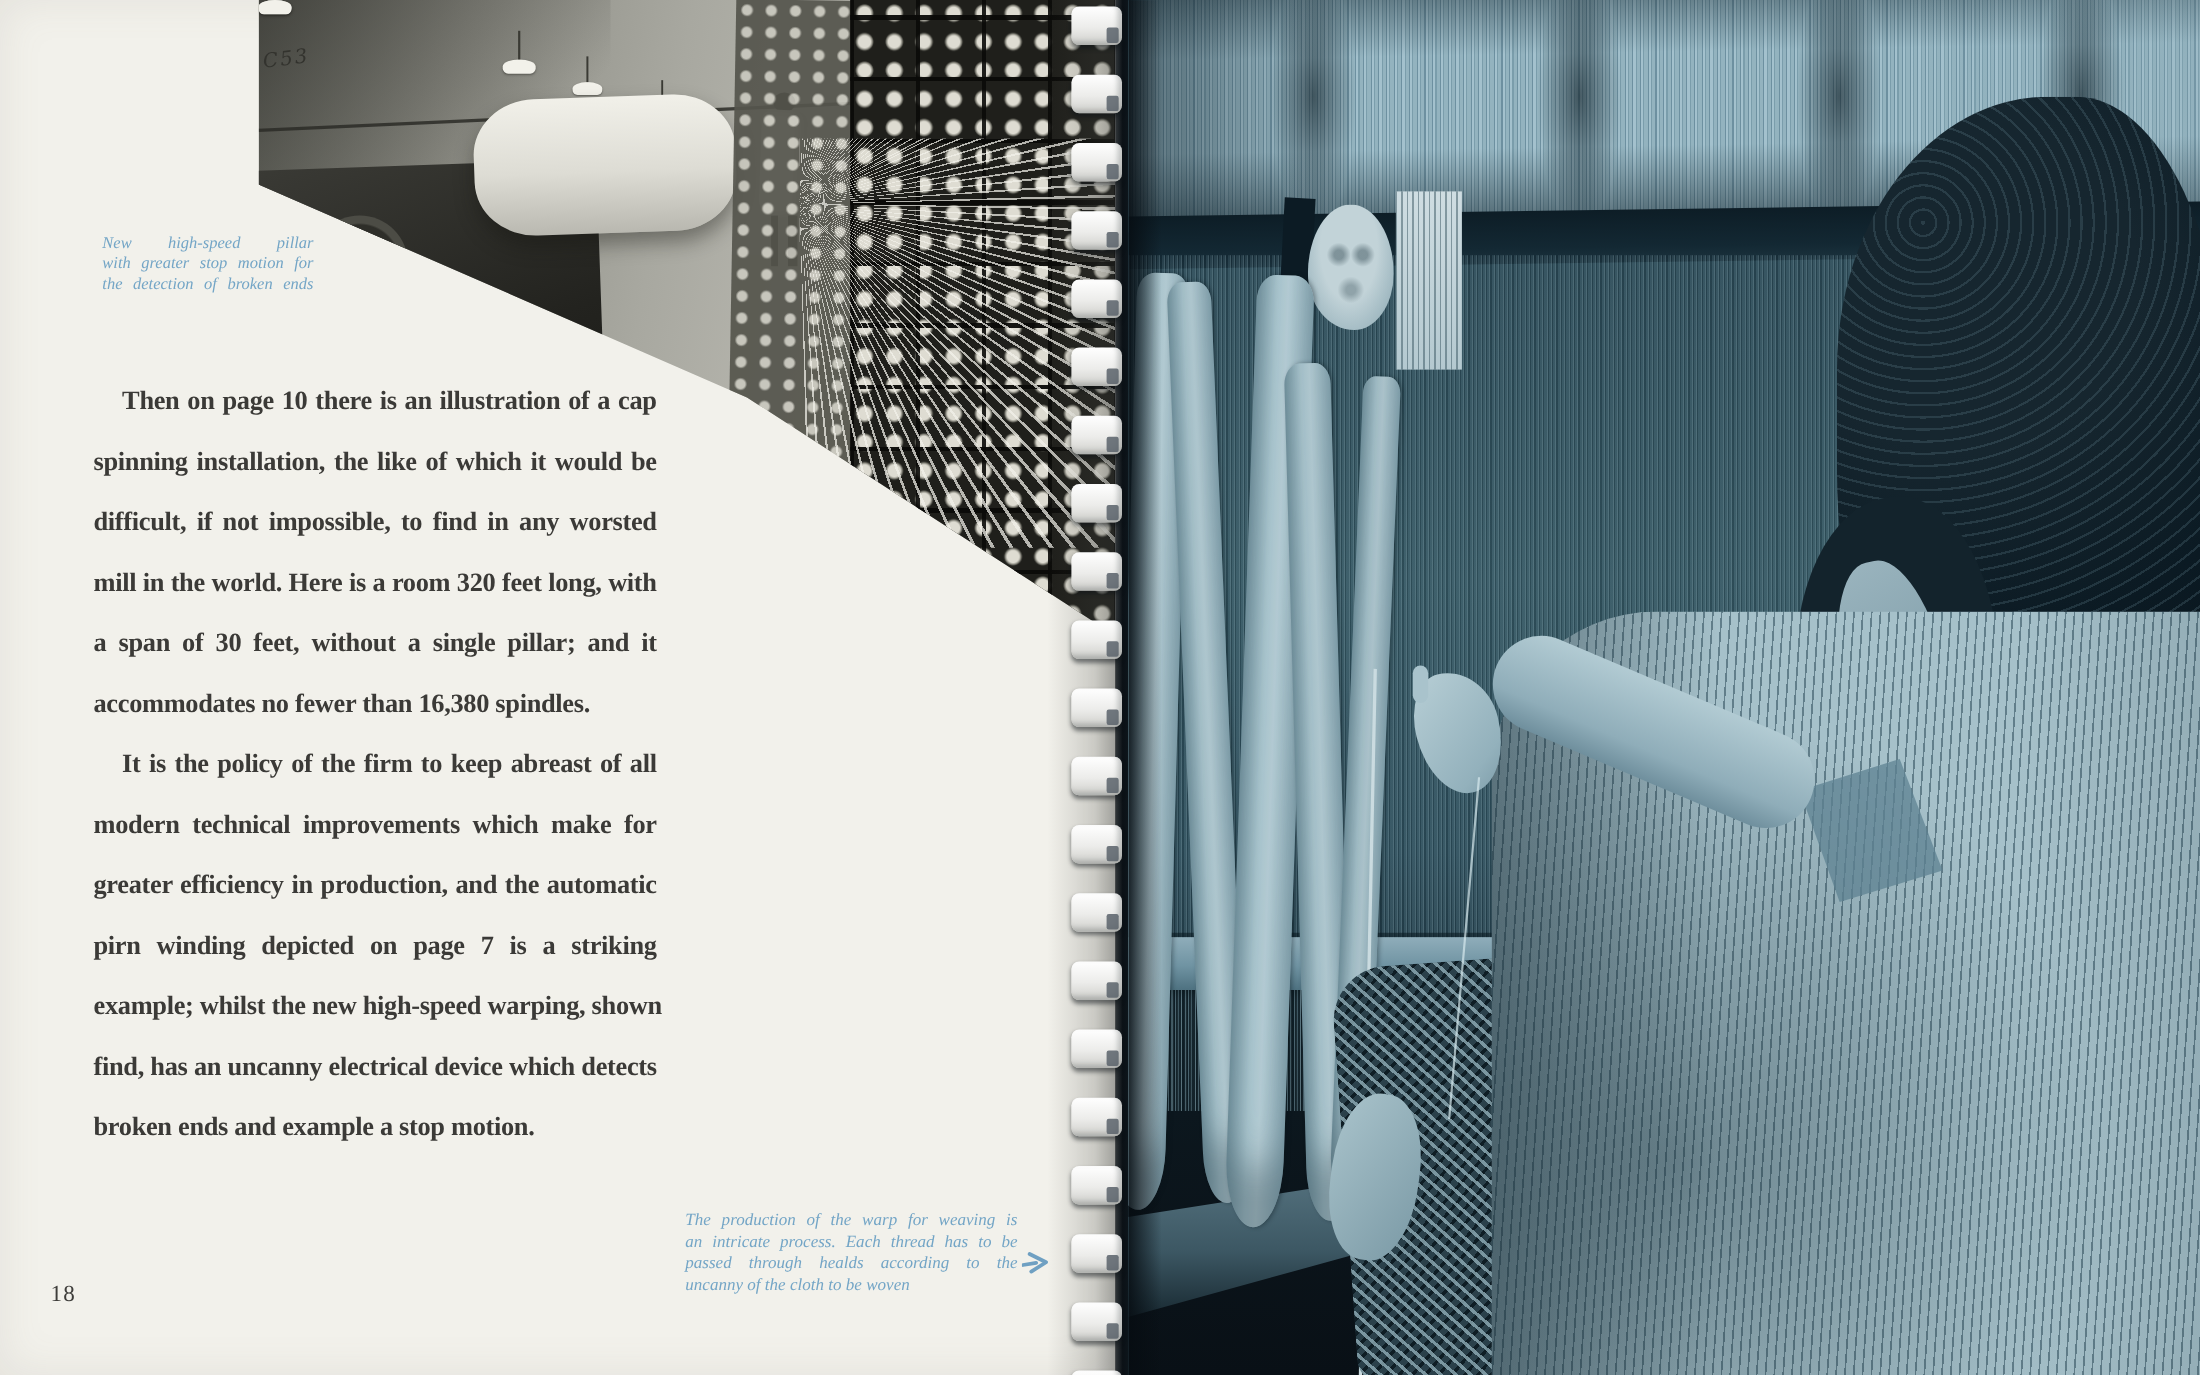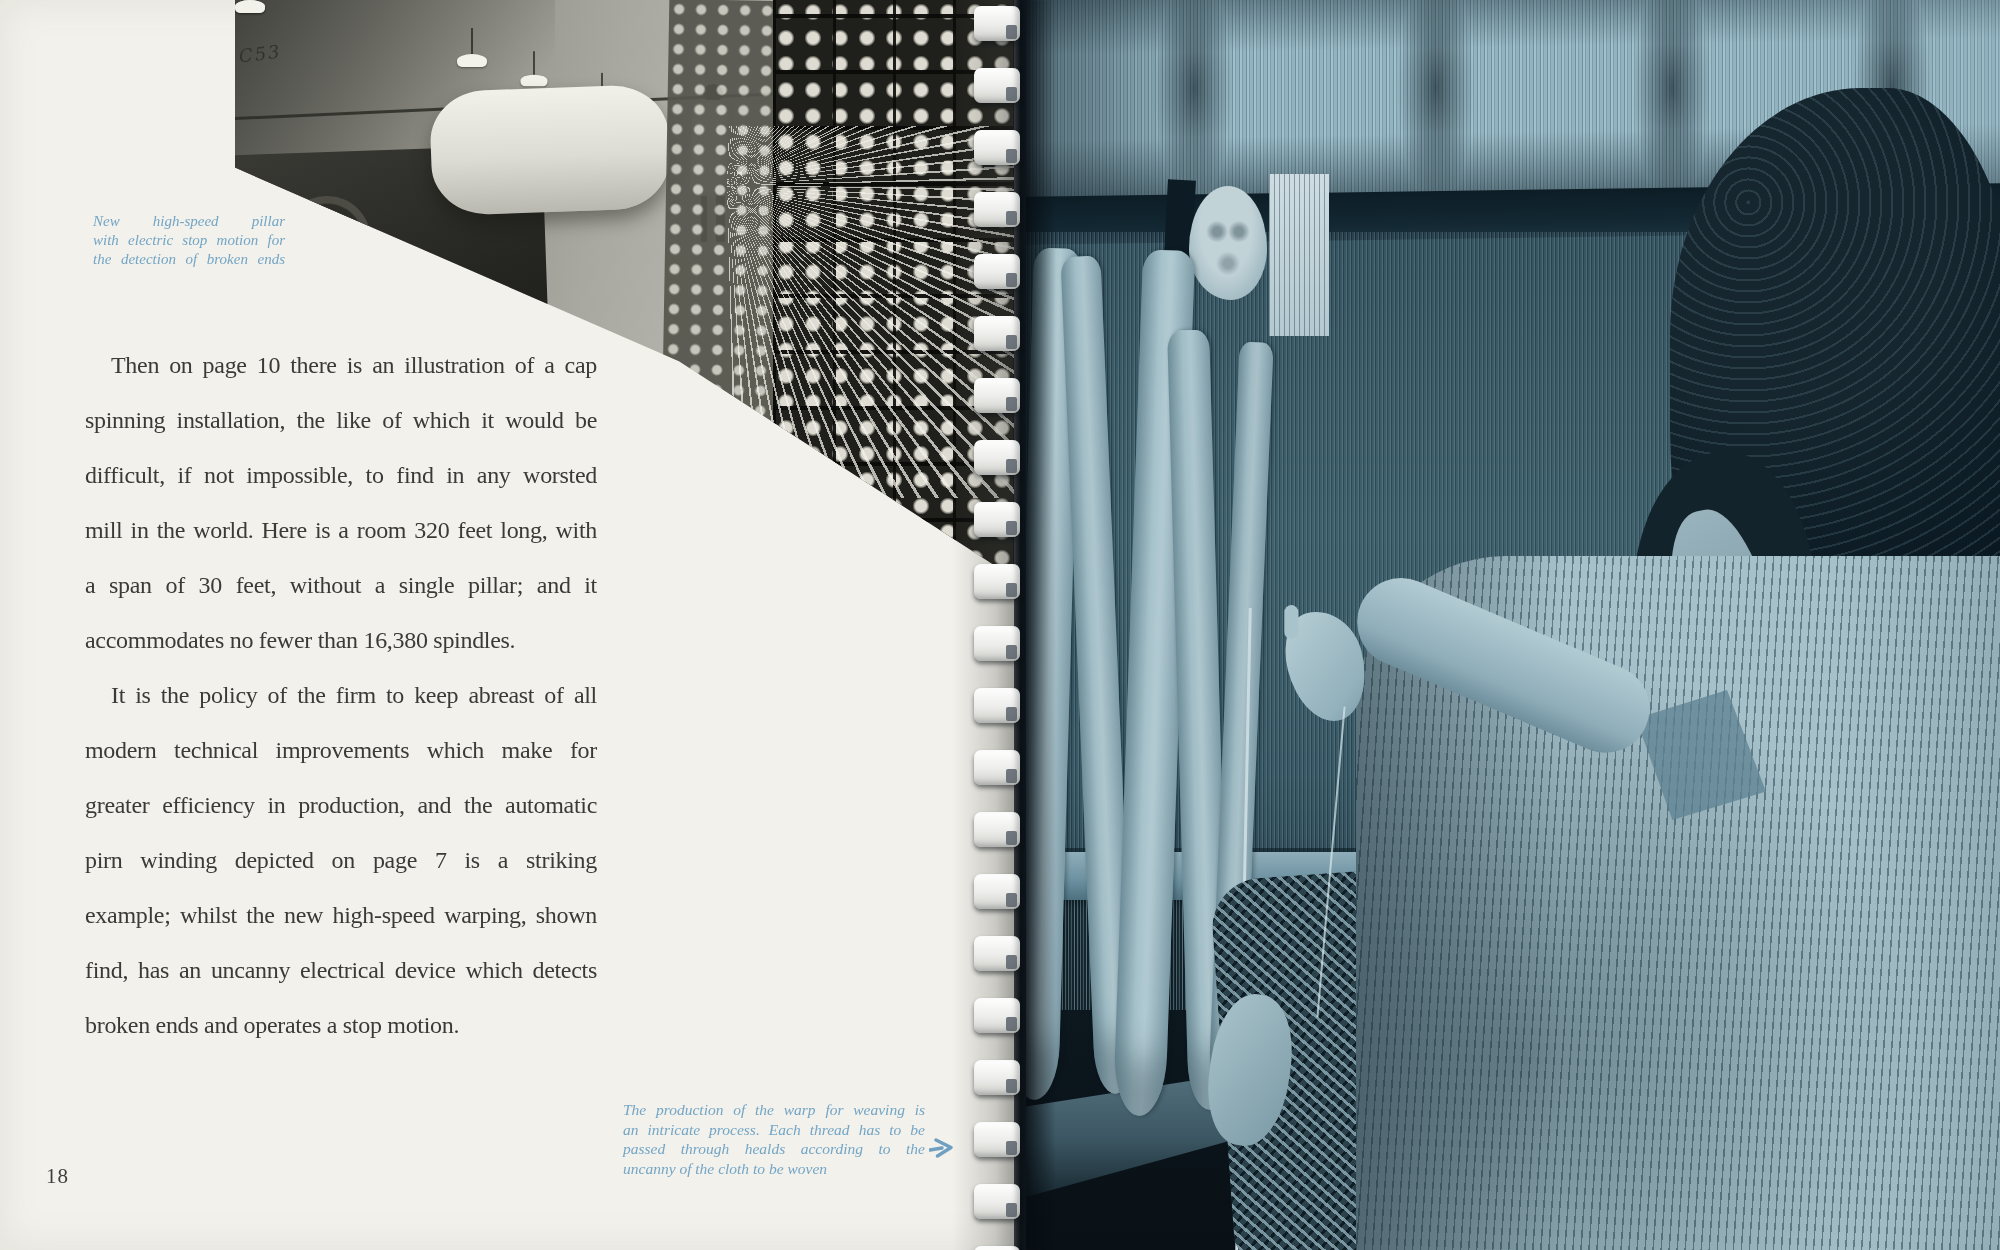--- a/index.html
+++ b/index.html
@@ -63,21 +63,21 @@
   
   .cap{color:var(--cap-blue);font-style:italic;}
   .cap .line{position:static;display:block;text-align:justify;text-align-last:justify;white-space:nowrap;}
   .cap .line.last{text-align-last:auto;}
   .cap.justify-all .line.last{text-align-last:justify;}
   .top-caption{left:93px;top:212px;width:192px;font-size:15px;line-height:19px;}
   .bottom-caption{left:623px;top:1100px;width:302px;font-size:15.5px;line-height:19.5px;}
   .body-text{left:85px;top:338px;width:512px;color:var(--ink);font-size:24px;letter-spacing:-.3px;}
   .body-text .para{position:static;display:block;}
   .body-text .line{position:static;display:block;height:55px;line-height:55px;white-space:nowrap;
-    text-align:justify;text-align-last:justify;}
+    text-align:justify;text-align-last:justify;font-weight:bold;}
   .body-text .line.last{text-align-last:auto;}
   .body-text .line.indent{text-indent:26px;}
   .page-number{left:46px;top:1164px;font-size:21px;color:#3f3e3b;letter-spacing:1px;}
   .arrow{left:929px;top:1136px;width:26px;height:24px;}
 
   
   .gutter{left:1014px;top:0;width:12px;height:1250px;
     background:linear-gradient(90deg,#32373a,#0b1116 55%,#0d151b);}
 
   
@@ -194,41 +194,41 @@
       <div class="operator-hair"></div>
       <div class="operator-dress"></div>
       <div class="operator-legs"></div>
       <div class="creel-far"></div>
       <div class="creel-near"></div>
       <div class="thread-fan"></div>
     </div>
 
     <div class="cap top-caption justify-all">
         <div class="line">New high-speed pillar</div>
-        <div class="line">with electric stop motion for</div>
+        <div class="line">with greater stop motion for</div>
         <div class="line last">the detection of broken ends</div>
       </div>
 
     <div class="body-text">
         <div class="para">
           <div class="line indent">Then on page 10 there is an illustration of a cap</div>
           <div class="line">spinning installation, the like of which it would be</div>
           <div class="line">difficult, if not impossible, to find in any worsted</div>
           <div class="line">mill in the world. Here is a room 320 feet long, with</div>
           <div class="line">a span of 30 feet, without a single pillar; and it</div>
           <div class="line last">accommodates no fewer than 16,380 spindles.</div>
         </div>
         <div class="para">
           <div class="line indent">It is the policy of the firm to keep abreast of all</div>
           <div class="line">modern technical improvements which make for</div>
           <div class="line">greater efficiency in production, and the automatic</div>
           <div class="line">pirn winding depicted on page 7 is a striking</div>
           <div class="line">example; whilst the new high-speed warping, shown</div>
           <div class="line">find, has an uncanny electrical device which detects</div>
-          <div class="line last">broken ends and operates a stop motion.</div>
+          <div class="line last">broken ends and example a stop motion.</div>
         </div>
       </div>
 
     <div class="page-number">18</div>
 
     <div class="cap bottom-caption">
         <div class="line">The production of the warp for weaving is</div>
         <div class="line">an intricate process. Each thread has to be</div>
         <div class="line">passed through healds according to the</div>
         <div class="line last">uncanny of the cloth to be woven</div>

